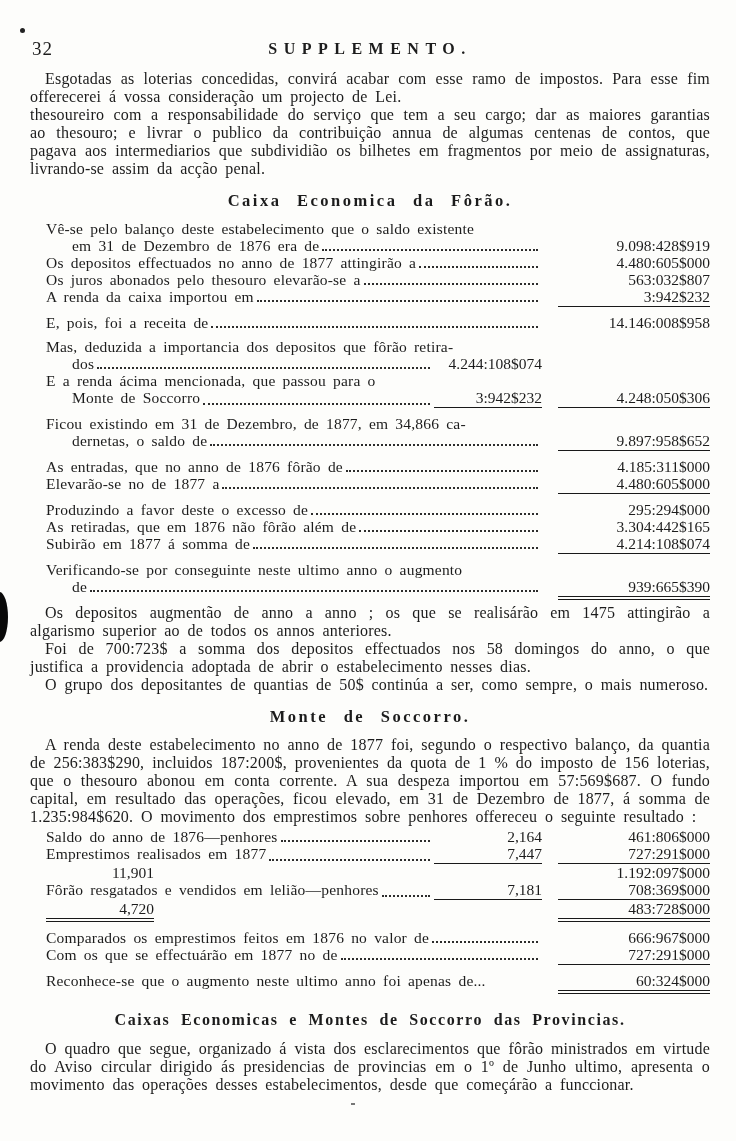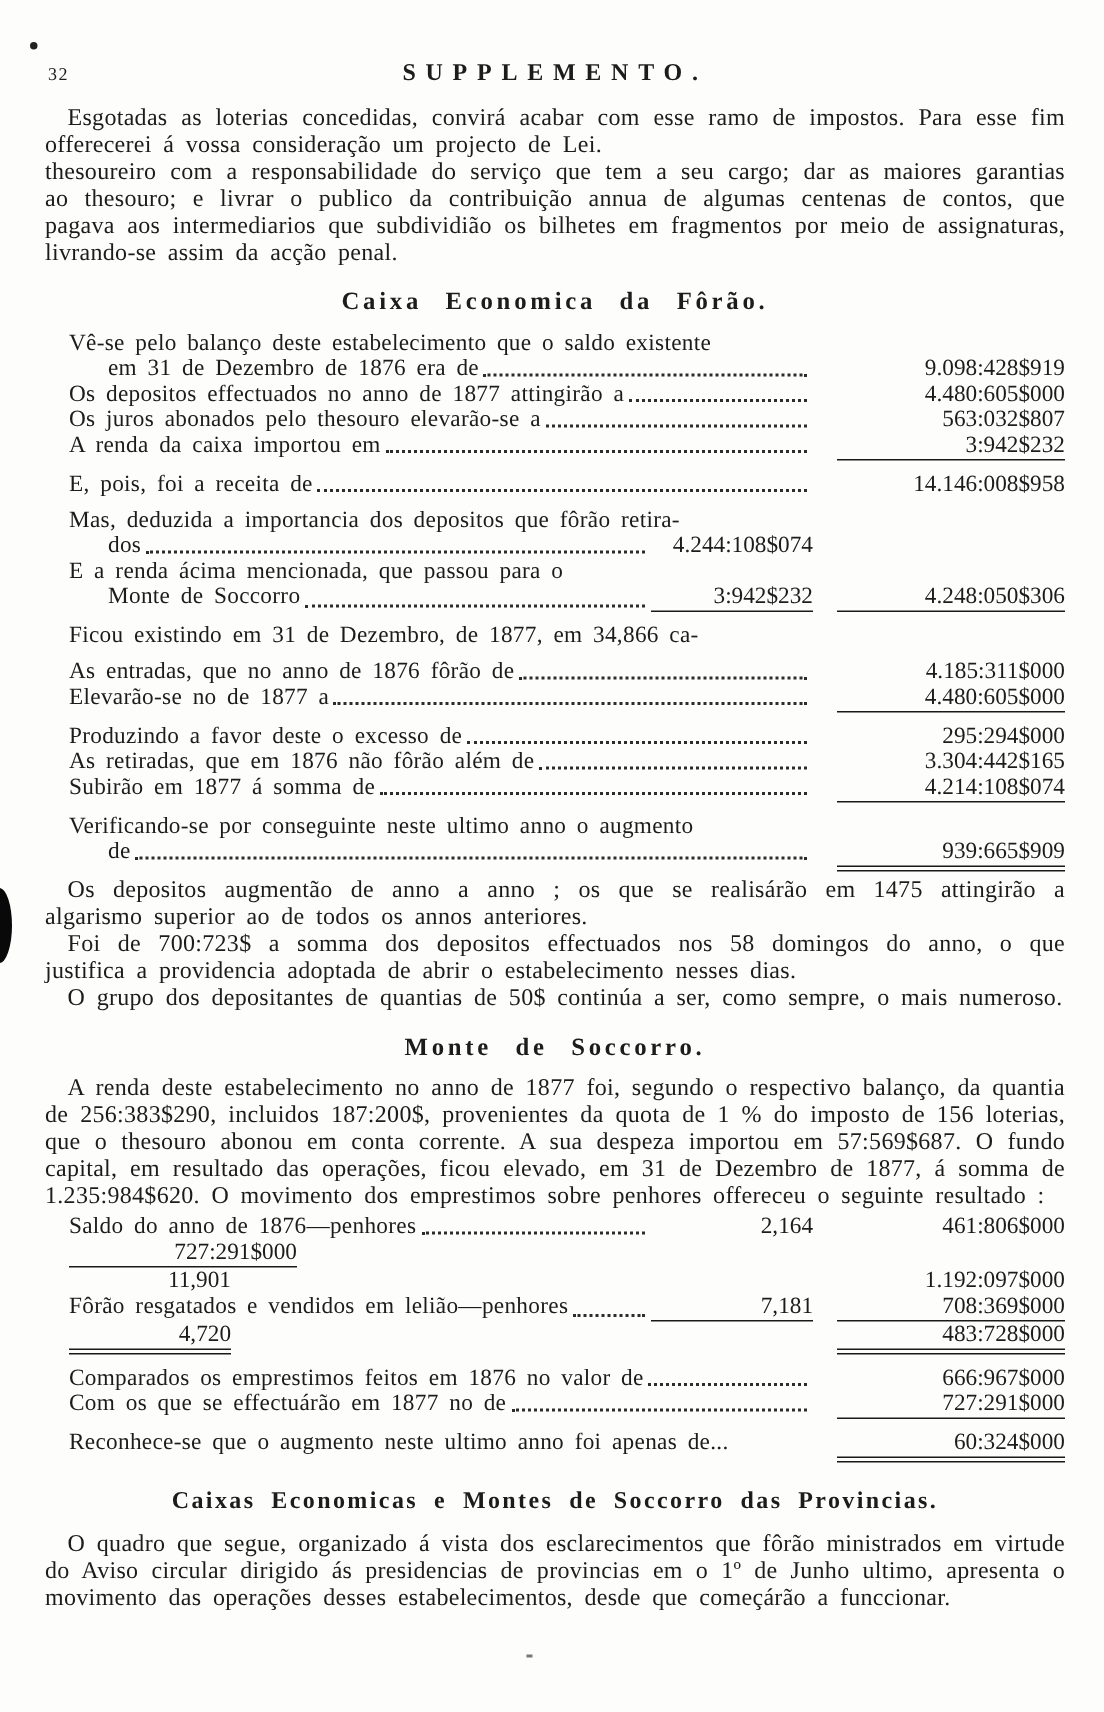--- a/index.html
+++ b/index.html
@@ -7,21 +7,21 @@
     width:736px;height:1141px;overflow:hidden;position:relative;
     background:#fdfdfb;color:#1c1c1c;
     font-family:"Liberation Serif","DejaVu Serif",serif;
     font-size:16px;line-height:18px;
   }
   .sheet{position:relative;width:736px;height:1141px;}
   .content{padding:40px 26px 0 30px;}
 
   
   .pagehead{position:relative;height:22px;margin-bottom:8px;}
-  .pageno{position:absolute;left:2px;top:0;font-size:12px;font-weight:normal;letter-spacing:1px;text-align:right;}
+  .pageno{position:absolute;left:2px;top:0;font-size:19px;font-weight:normal;letter-spacing:1px;text-align:right;}
   .ptitle{text-align:center;font-weight:bold;font-size:16px;letter-spacing:6.5px;word-spacing:2px;}
 
   
   .para{text-align:justify;letter-spacing:0.2px;word-spacing:3.5px;margin:0;}
   .para.ind{text-indent:15px;}
   .para+.para{margin-top:0;}
 
   
   .sec-heading{text-align:center;font-weight:bold;font-size:16.5px;line-height:20px;
     letter-spacing:2.5px;word-spacing:9px;margin:13px 0 9px;}
@@ -133,20 +133,27 @@
             <span class="fmid rule-below">3:942$232</span>
           </div>
           <div class="fright"><span class="frval rule-below">4.248:050$306</span></div>
         </div>
         <div class="frow gap">
           <div class="flabel">
             <span class="ftext">Ficou existindo em 31 de Dezembro, de 1877, em 34,866 ca-</span>
           </div>
           <div class="fright"></div>
         </div>
+        <div class="frow">
+          <div class="flabel indent">
+            <span class="ftext">dernetas, o saldo de</span>
+            <span class="leader"></span>
+          </div>
+          <div class="fright"><span class="frval rule-below">9.897:958$652</span></div>
+        </div>
         <div class="frow gap">
           <div class="flabel">
             <span class="ftext">As entradas, que no anno de 1876 fôrão de</span>
             <span class="leader"></span>
           </div>
           <div class="fright"><span class="frval">4.185:311$000</span></div>
         </div>
         <div class="frow">
           <div class="flabel">
             <span class="ftext">Elevarão-se no de 1877 a</span>
@@ -179,21 +186,21 @@
           <div class="flabel">
             <span class="ftext">Verificando-se por conseguinte neste ultimo anno o augmento</span>
           </div>
           <div class="fright"></div>
         </div>
         <div class="frow">
           <div class="flabel indent">
             <span class="ftext">de</span>
             <span class="leader"></span>
           </div>
-          <div class="fright"><span class="frval rule-double">939:665$909</span></div>
+          <div class="fright"><span class="frval rule-double">939:665$390</span></div>
         </div>
       </div>
 
     <p class="para ind">Os depositos augmentão de anno a anno ; os que se realisárão em 1475 attingirão a algarismo superior ao de todos os annos anteriores.</p>
     <p class="para ind">Foi de 700:723$ a somma dos depositos effectuados nos 58 domingos do anno, o que justifica a providencia adoptada de abrir o estabelecimento nesses dias.</p>
     <p class="para ind">O grupo dos depositantes de quantias de 50$ continúa a ser, como sempre, o mais numeroso.</p>
 
     <div class="sec-heading">Monte de Soccorro.</div>
 
     <p class="para ind">A renda deste estabelecimento no anno de 1877 foi, segundo o respectivo balanço, da quantia de 256:383$290, incluidos 187:200$, provenientes da quota de 1 % do imposto de 156 loterias, que o thesouro abonou em conta corrente. A sua despeza importou em 57:569$687. O fundo capital, em resultado das operações, ficou elevado, em 31 de Dezembro de 1877, á somma de 1.235:984$620. O movimento dos emprestimos sobre penhores offereceu o seguinte resultado :</p>
@@ -201,20 +208,25 @@
     <div class="ftable">
         <div class="frow">
           <div class="flabel">
             <span class="ftext">Saldo do anno de 1876—penhores</span>
             <span class="leader"></span>
             <span class="fmid">2,164</span>
           </div>
           <div class="fright"><span class="frval">461:806$000</span></div>
         </div>
         <div class="frow">
+          <div class="flabel">
+            <span class="ftext">Emprestimos realisados em 1877</span>
+            <span class="leader"></span>
+            <span class="fmid rule-below">7,447</span>
+          </div>
           <div class="fright"><span class="frval rule-below">727:291$000</span></div>
         </div>
         <div class="frow">
           <div class="flabel">
             <span class="ftext"></span>
             <span class="fmid">11,901</span>
           </div>
           <div class="fright"><span class="frval">1.192:097$000</span></div>
         </div>
         <div class="frow">

